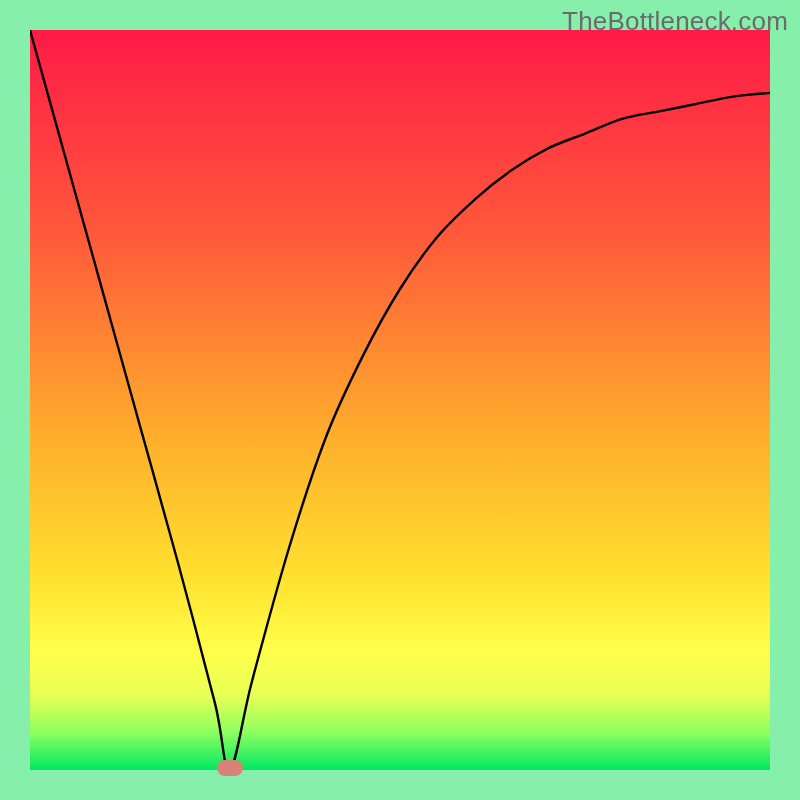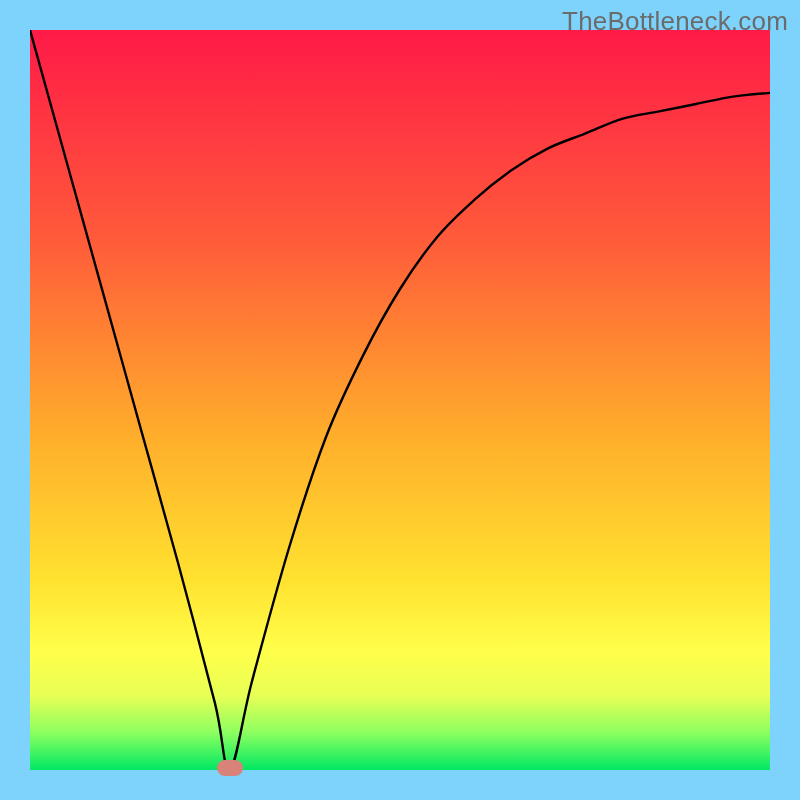--- a/index.html
+++ b/index.html
@@ -8,21 +8,21 @@
     width: 800px;
     height: 800px;
     overflow: hidden;
     background: #000;
     font-family: Arial, Helvetica, sans-serif;
   }
   .frame {
     position: relative;
     width: 800px;
     height: 800px;
-    background: #7dd3fc;
+    background: #86efac;
   }
   .plot {
     position: absolute;
     left: 30px;
     top: 30px;
     width: 740px;
     height: 740px;
   }
   .watermark {
     position: absolute;

